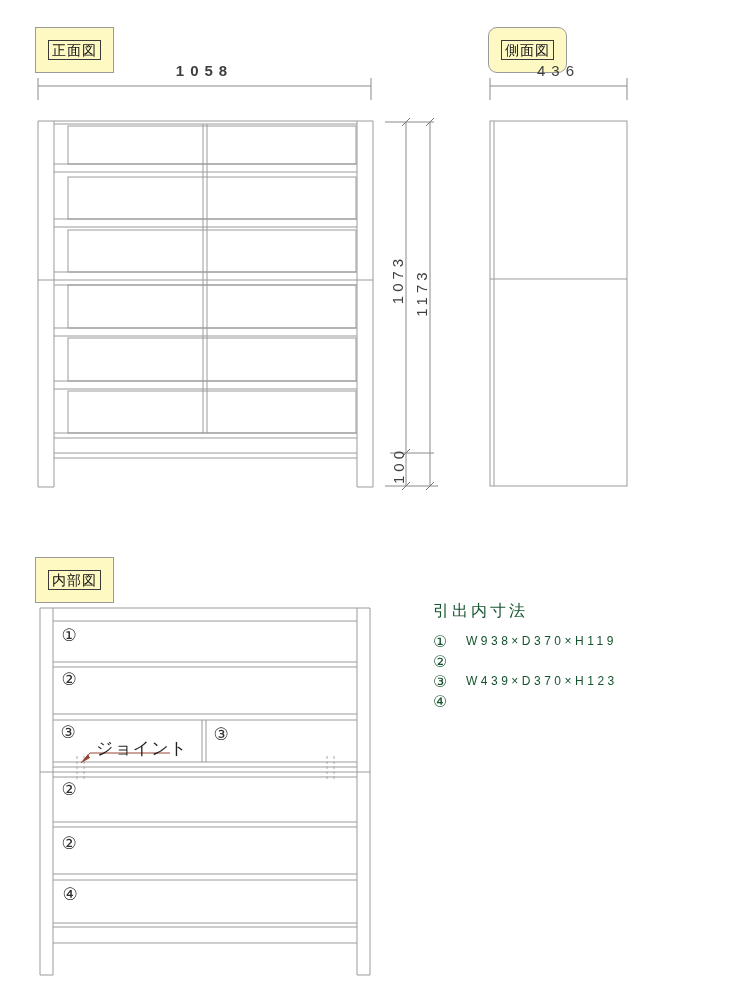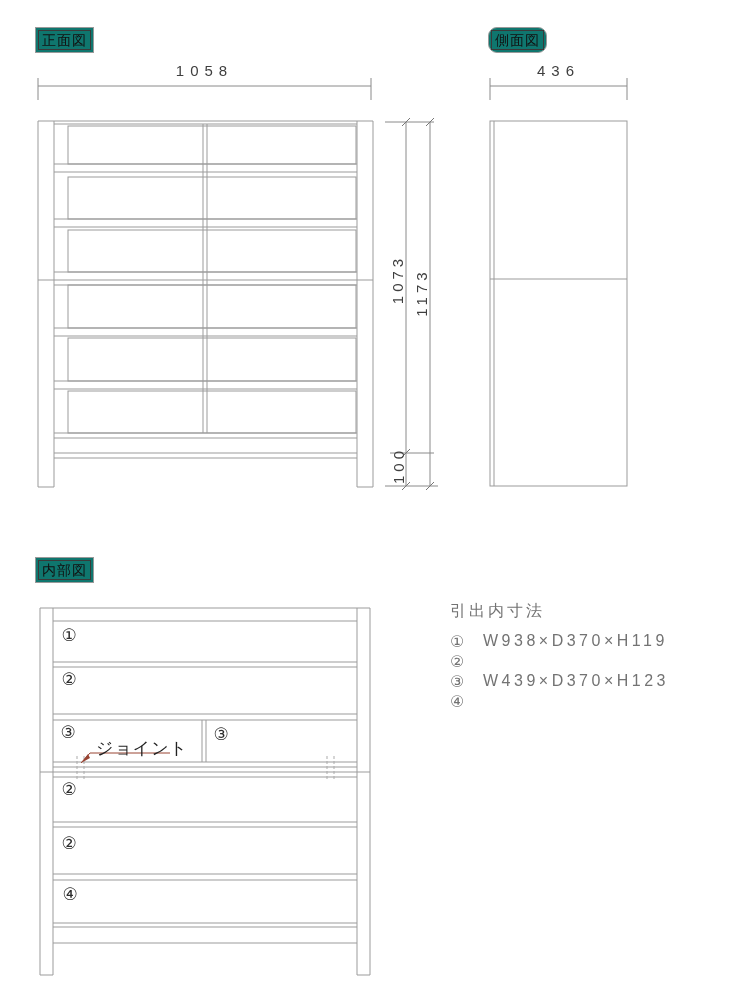--- a/index.html
+++ b/index.html
@@ -1,46 +1,46 @@
 <!DOCTYPE html>
 <html><head>
 <meta charset="utf-8">
 <style>
   html,body{margin:0;padding:0;background:#fff;}
   .canvas{
     position:relative;width:742px;height:1000px;background:#ffffff;
     font-family:"Liberation Sans","DejaVu Sans",sans-serif;overflow:hidden;
   }
   .section-label{
-    position:absolute;border:1px solid #9a9a9a;background:#0f766e;padding:2px;
+    position:absolute;border:1px solid #9a9a9a;background:#fef9c3;padding:12px;
   }
   .section-label .inner{
     display:block;border:1px solid #3a3a3a;padding:1px 3px;
     font-size:14px;line-height:16px;color:#111;letter-spacing:1px;white-space:nowrap;
   }
   .dim-h{
     position:absolute;text-align:center;color:#3f3f3f;font-size:15px;
     letter-spacing:6px;white-space:nowrap;
   }
   .dim-v{
     position:absolute;width:80px;text-align:center;color:#3f3f3f;font-size:15px;
     letter-spacing:4px;transform:rotate(-90deg);transform-origin:center;white-space:nowrap;
   }
   .circ{
     position:absolute;transform:translate(-50%,-50%);
     font-size:17px;line-height:17px;color:#2e2e2e;
   }
   .joint-label{
     position:absolute;font-size:17px;color:#222;letter-spacing:1px;white-space:nowrap;
   }
-  .dims-block{position:absolute;left:450px;top:601px;color:#737373;}
+  .dims-block{position:absolute;left:433px;top:601px;color:#14532d;}
   .dims-title{font-size:16px;letter-spacing:3px;margin-bottom:9px;white-space:nowrap;}
   .dims-row{display:flex;align-items:center;height:20px;white-space:nowrap;}
   .dims-row .num{font-size:16px;width:33px;}
-  .dims-row .val{font-size:16px;letter-spacing:3.5px;text-align:center;}
+  .dims-row .val{font-size:12px;letter-spacing:3.5px;text-align:center;}
   svg{position:absolute;left:0;top:0;}
   .ln{stroke:#9b9b9b;stroke-width:1;fill:none;}
   .lnd{stroke:#8a8a8a;stroke-width:1;fill:none;}
   .tick{stroke:#777;stroke-width:1;fill:none;}
   .dash{stroke:#ababab;stroke-width:1;fill:none;stroke-dasharray:3 2;}
   .leader{stroke:#994433;stroke-width:1;fill:none;}
   .leader-head{fill:#994433;stroke:none;}
 </style>
 </head>
 <body>
@@ -140,21 +140,21 @@
   <div class="section-label" style="left:35px;top:27px;">
     <span class="inner">正面図</span>
   </div>
   <div class="section-label" style="left:488px;top:27px;border-radius:9px;">
     <span class="inner">側面図</span>
   </div>
   <div class="section-label" style="left:35px;top:557px;">
     <span class="inner">内部図</span>
   </div>
 
-  <div class="dim-h" style="left:38px;top:62px;width:333px;">1058</div>
+  <div class="dim-h" style="left:38px;top:62px;width:333px;font-weight:bold;">1058</div>
   <div class="dim-h" style="left:490px;top:62px;width:137px;">436</div>
   <div class="dim-v" style="left:357px;top:271px;">1073</div>
   <div class="dim-v" style="left:381px;top:284px;">1173</div>
   <div class="dim-v" style="left:358px;top:457px;">100</div>
 
   <span class="circ" style="left:69px;top:635px;">①</span>
   <span class="circ" style="left:69px;top:679px;">②</span>
   <span class="circ" style="left:68px;top:732px;">③</span>
   <span class="circ" style="left:221px;top:734px;">③</span>
   <span class="circ" style="left:69px;top:789px;">②</span>

